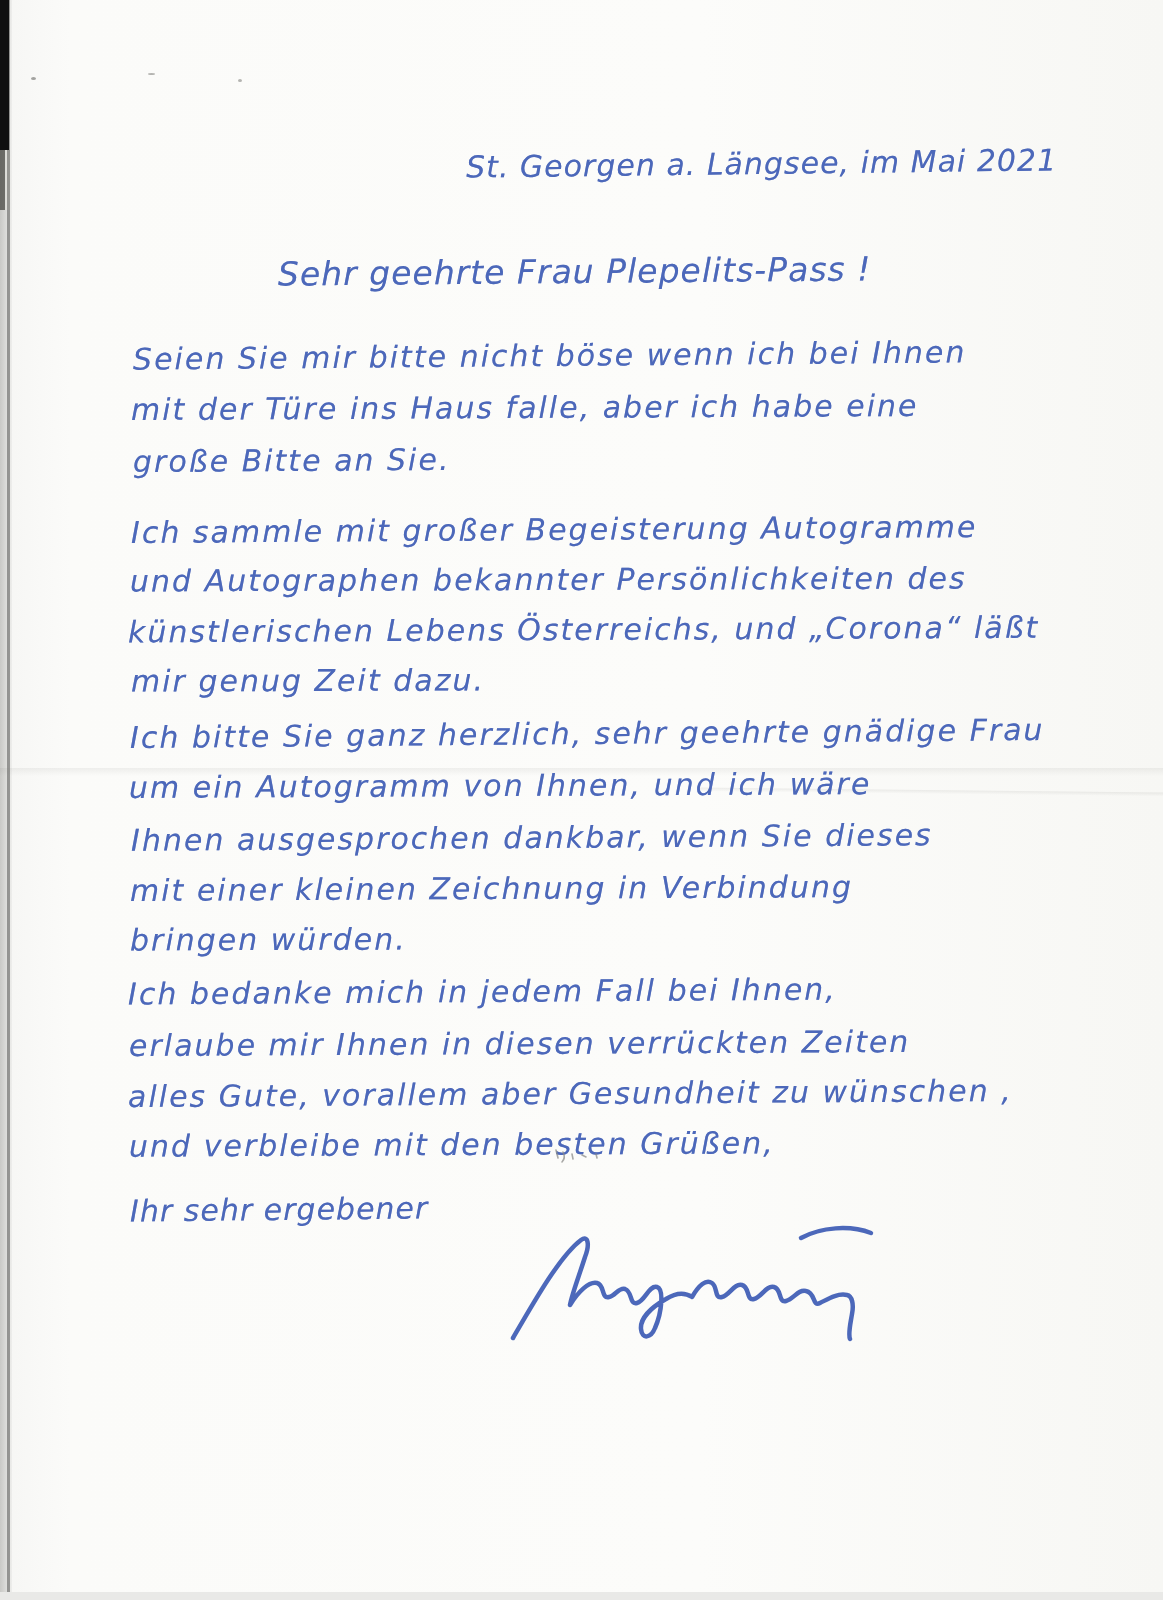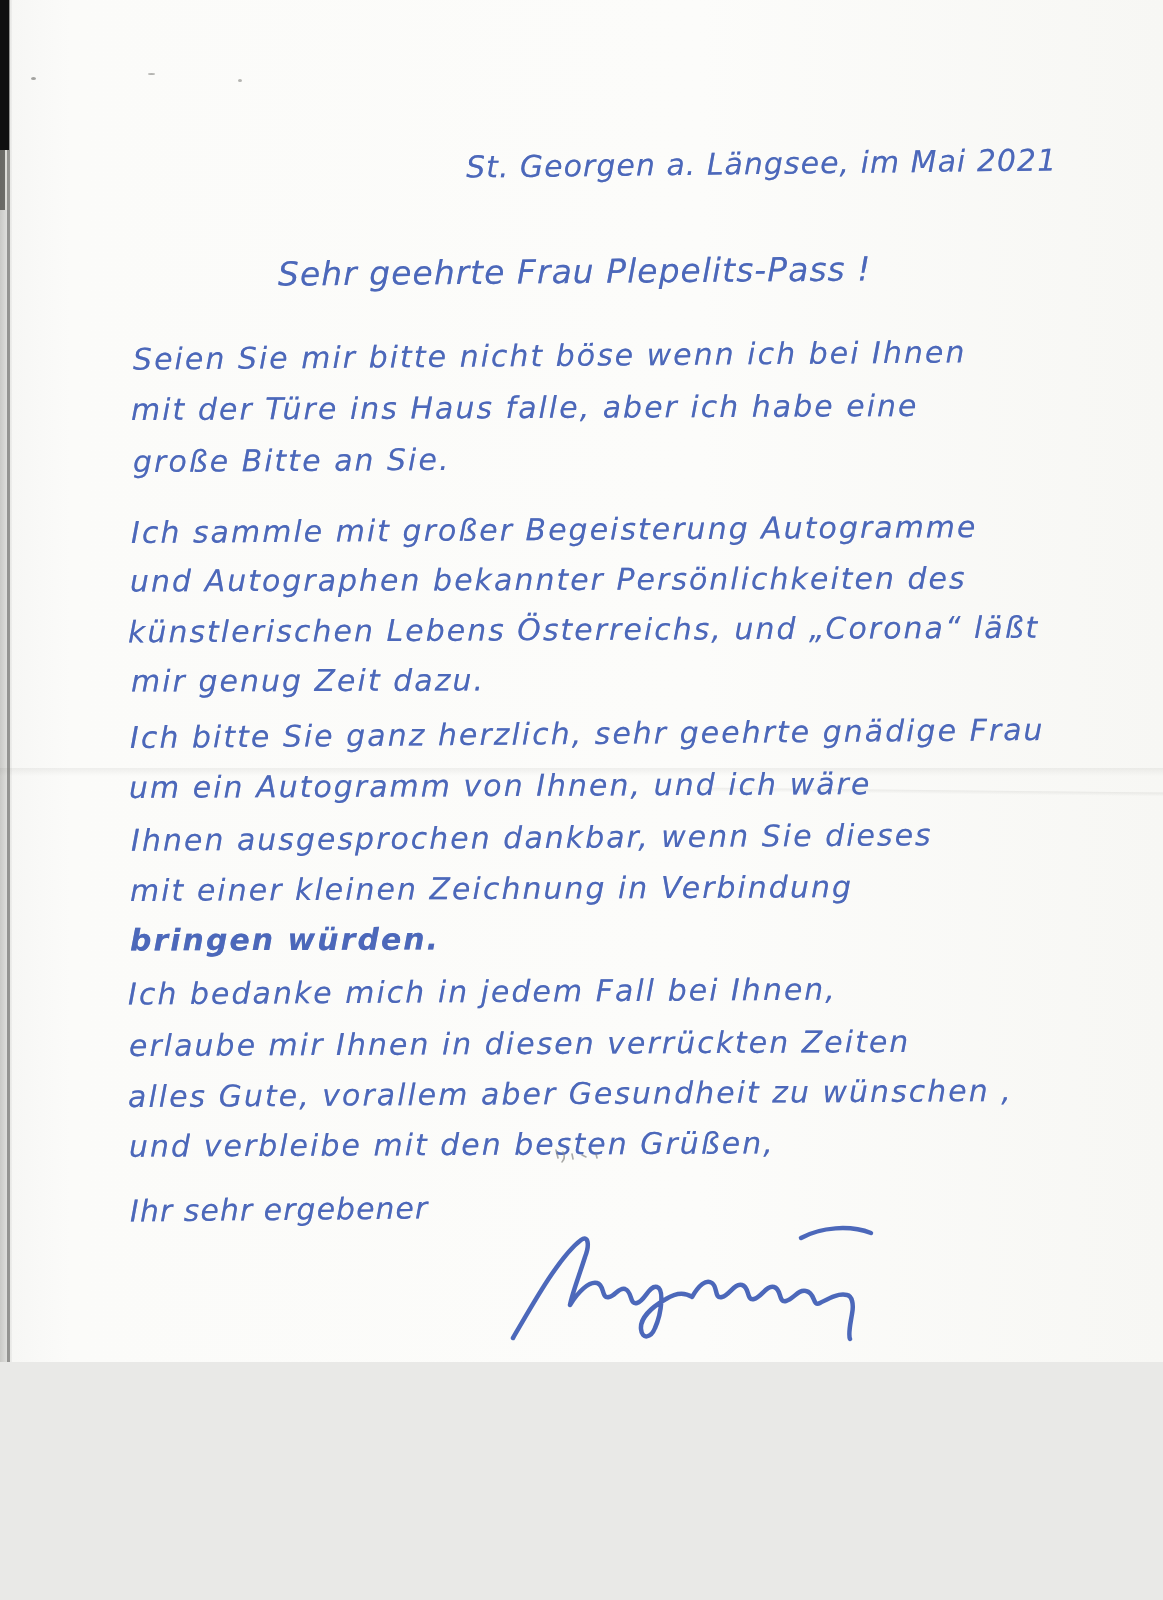--- a/index.html
+++ b/index.html
@@ -4,21 +4,21 @@
 <style>
   html,body{margin:0;padding:0;}
   body{
     width:1163px;height:1600px;
     background:#e9e9e7;
     font-family:"DejaVu Sans",sans-serif;
     overflow:hidden;
   }
   .page{
     position:relative;
-    width:1163px;height:1362px;
+    width:1163px;height:1592px;
     background:linear-gradient(to right,#f6f6f4 0%, #fbfbf9 6%, #fcfcfa 60%, #f7f7f4 100%);
     text-align:right;
   }
 
   
   .edge-strip{position:absolute;left:0;top:0;width:12px;height:100%;
     background:linear-gradient(to right,#c9c9c6,#eeeeec);}
   .edge-line{position:absolute;left:7px;top:0;width:3px;height:100%;
     background:#6a6a67;opacity:.65;}
   .edge-black{position:absolute;left:0;top:0;width:9px;height:150px;background:#101010;}
@@ -54,21 +54,21 @@
   .l1{left:131px;top:390px;transform:rotate(-0.3deg);}
   .l2{left:133px;top:443px;transform:rotate(-0.4deg);}
   .l3{left:131px;top:512px;transform:rotate(-0.4deg);}
   .l4{left:130px;top:562px;transform:rotate(-0.2deg);}
   .l5{left:128px;top:612px;transform:rotate(-0.3deg);}
   .l6{left:131px;top:663px;transform:rotate(-0.2deg);}
   .l7{left:130px;top:716px;transform:rotate(-0.5deg);}
   .l8{left:129px;top:768px;transform:rotate(-0.3deg);}
   .l9{left:131px;top:820px;transform:rotate(-0.4deg);}
   .l10{left:130px;top:871px;transform:rotate(-0.3deg);}
-  .l11{left:130px;top:922px;transform:rotate(-0.2deg);font-weight:bold;}
+  .l11{left:130px;top:922px;transform:rotate(-0.2deg);}
   .l12{left:128px;top:974px;transform:rotate(-0.4deg);}
   .l13{left:129px;top:1026px;transform:rotate(-0.3deg);}
   .l14{left:128px;top:1076px;transform:rotate(-0.4deg);}
   .l15{left:129px;top:1127px;transform:rotate(-0.3deg);}
 
   
   .signature{position:absolute;left:505px;top:1222px;width:380px;height:125px;}
   .signature svg{display:block;width:100%;height:100%;}
 
   

